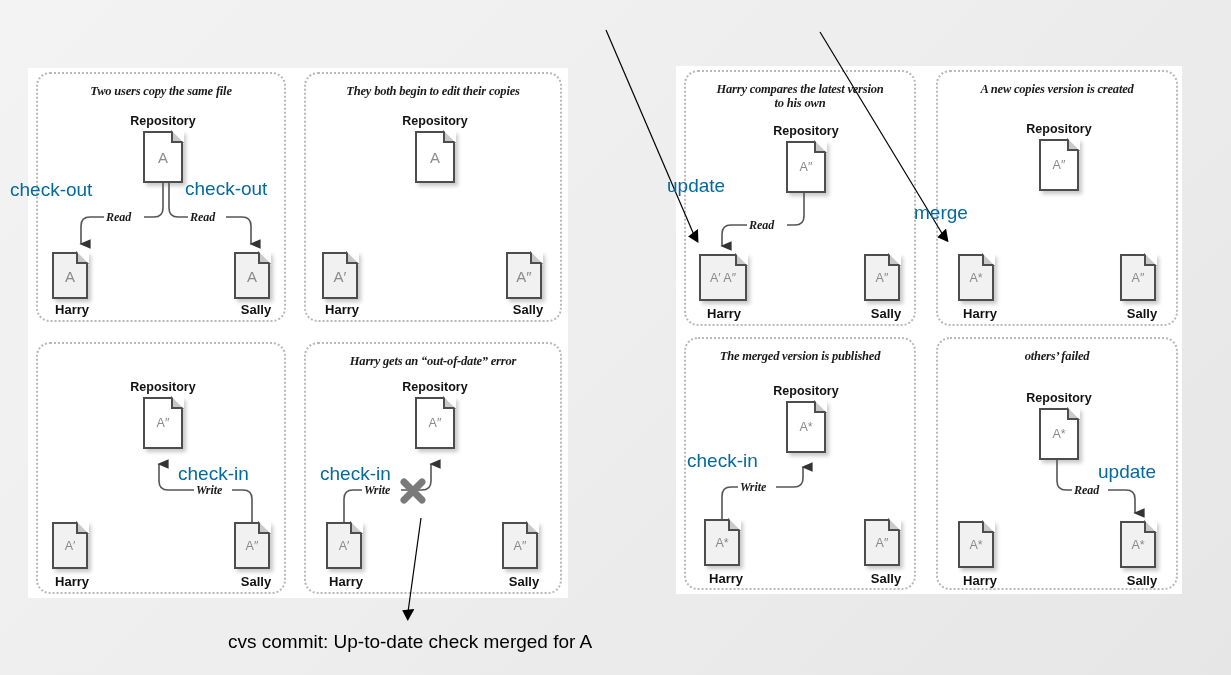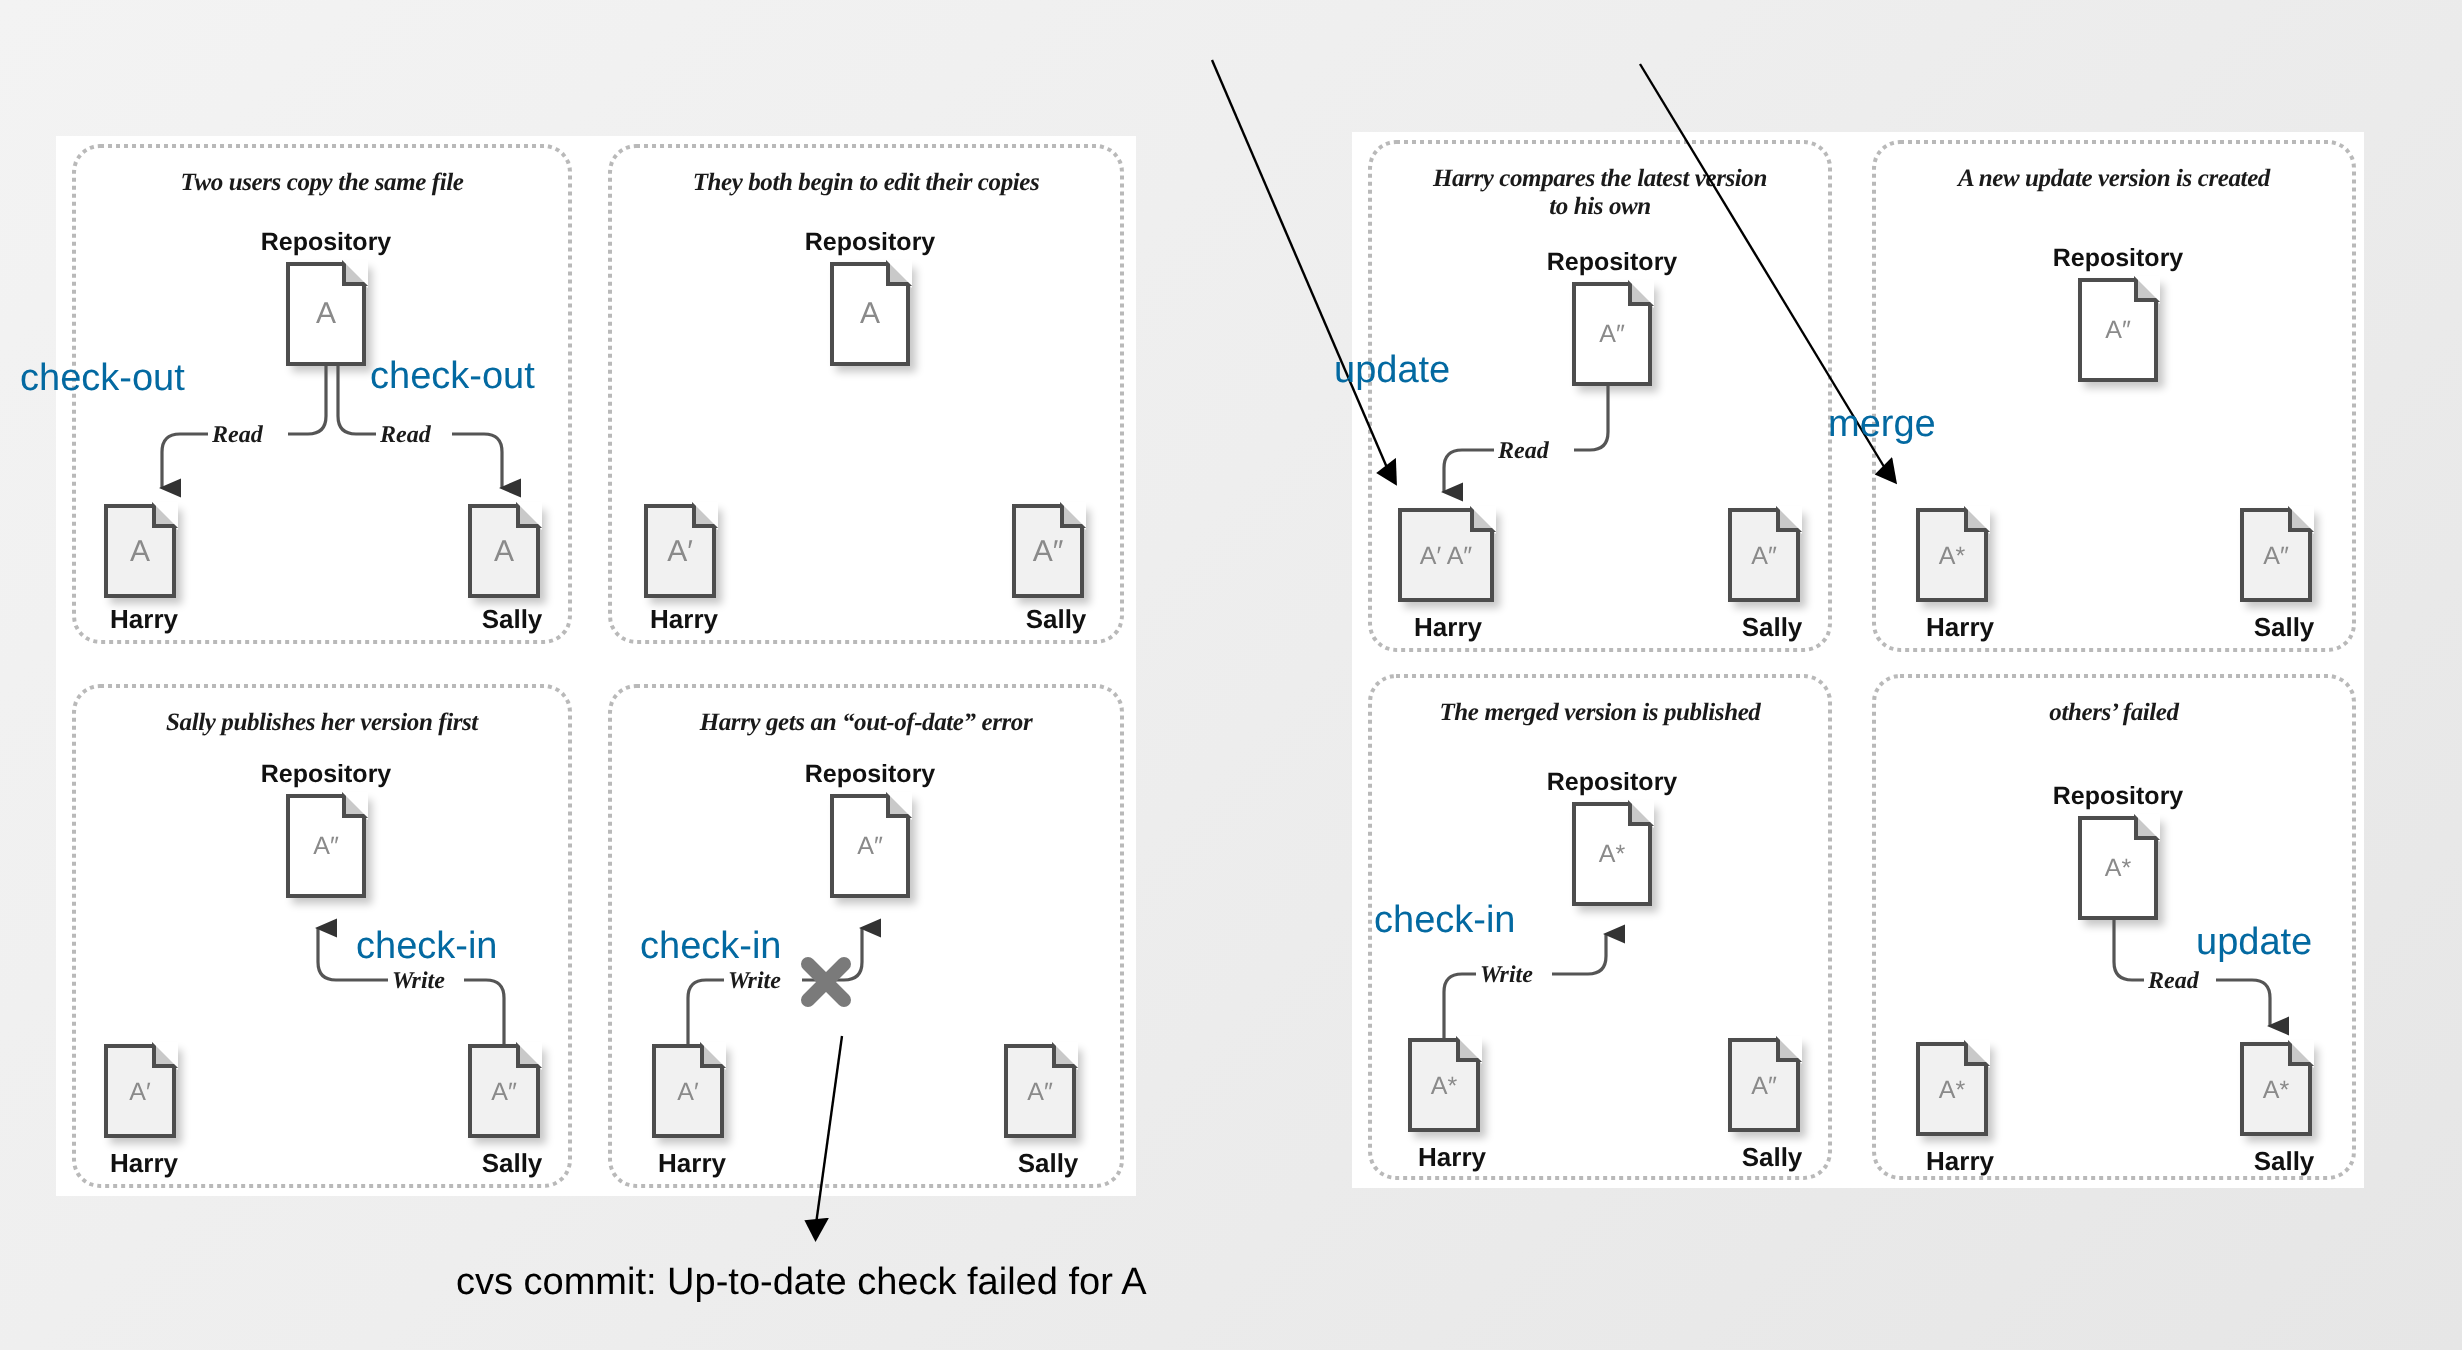--- a/index.html
+++ b/index.html
@@ -218,21 +218,20 @@
     <div class="doc small" style="left:200px; top:178px;">
       <div class="body"></div>
         <div class="fold-cut"></div>
         <div class="fold"></div>
       <div class="letter">A″</div>
     </div>
     <div class="doc-caption" style="left:192px; top:228px; width:60px;">Sally</div>
   </div>
 
   <div class="panel" style="left:36px; top:342px; width:250px; height:252px;">
-    <div class="panel-title">Sally publishes her version first</div>
 
     <div class="repo-caption" style="left:65px; top:36px; width:120px;">Repository</div>
     <div class="doc repo" style="left:105px; top:53px;">
       <div class="body"></div>
         <div class="fold-cut"></div>
         <div class="fold"></div>
       <div class="letter tiny">A″</div>
     </div>
 
     <div class="doc small" style="left:14px; top:178px;">
@@ -344,21 +343,21 @@
           <path d="M0,0 L6,0 L3,7 Z" fill="#333"></path>
         </marker>
       </defs>
       <path d="M118,121 L118,144 Q118,153 109,153 L101,153" fill="none" stroke="#555" stroke-width="1.6"></path>
       <path d="M63,153 L45,153 Q36,153 36,162 L36,174" fill="none" stroke="#555" stroke-width="1.6" marker-end="url(#ah5)"></path>
     </svg>
     <div class="flow-label" style="left:61px; top:146px;">Read</div>
   </div>
 
   <div class="panel" style="left:936px; top:70px; width:242px; height:256px;">
-    <div class="panel-title">A new update version is created</div>
+    <div class="panel-title">A new copies version is created</div>
 
     <div class="repo-caption" style="left:61px; top:50px; width:120px;">Repository</div>
     <div class="doc repo" style="left:101px; top:67px;">
       <div class="body"></div>
         <div class="fold-cut"></div>
         <div class="fold"></div>
       <div class="letter tiny">A″</div>
     </div>
 
     <div class="doc small" style="left:20px; top:182px;">
@@ -474,15 +473,15 @@
 
   <div class="callout-label" style="left:10px; top:179px;">check-out</div>
   <div class="callout-label" style="left:185px; top:178px;">check-out</div>
   <div class="callout-label" style="left:178px; top:463px;">check-in</div>
   <div class="callout-label" style="left:320px; top:463px;">check-in</div>
   <div class="callout-label" style="left:667px; top:175px;">update</div>
   <div class="callout-label" style="left:914px; top:202px;">merge</div>
   <div class="callout-label" style="left:687px; top:450px;">check-in</div>
   <div class="callout-label" style="left:1098px; top:461px;">update</div>
 
-  <div class="bottom-note" style="left:228px; top:631px;">cvs commit: Up-to-date check failed for A</div>
+  <div class="bottom-note" style="left:228px; top:631px;">cvs commit: Up-to-date check merged for A</div>
 
 </div>
 
 </body></html>

